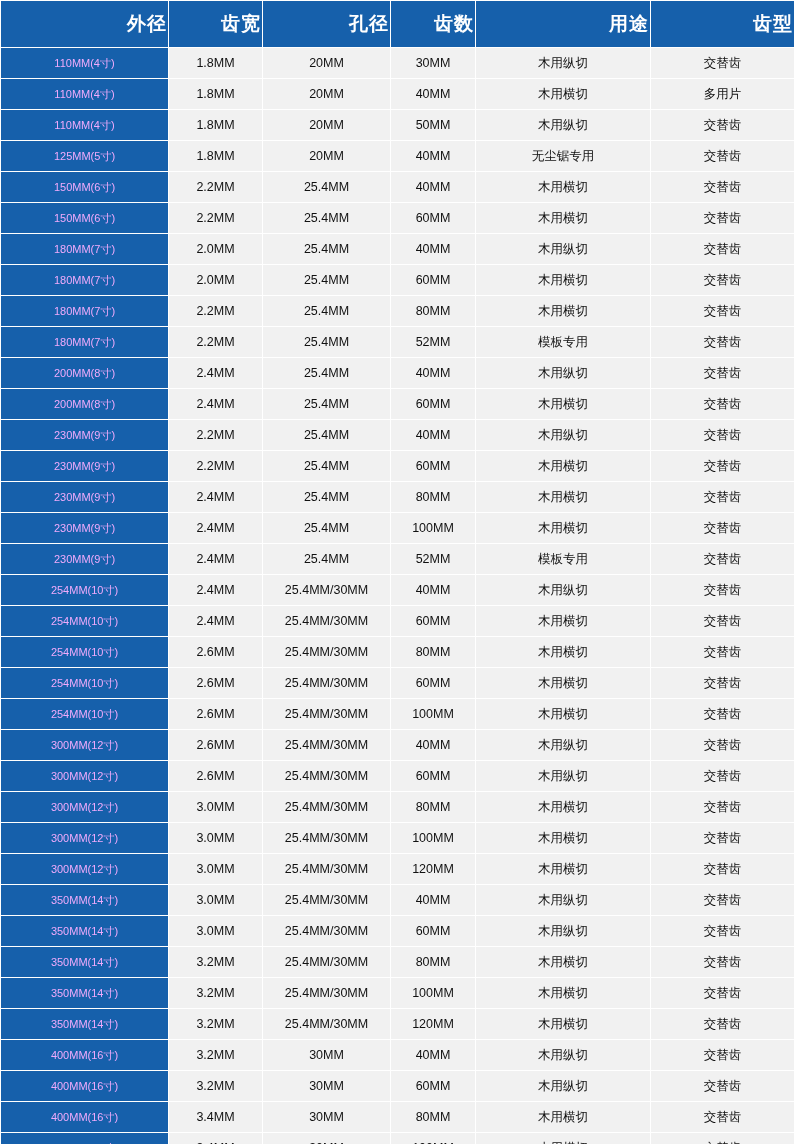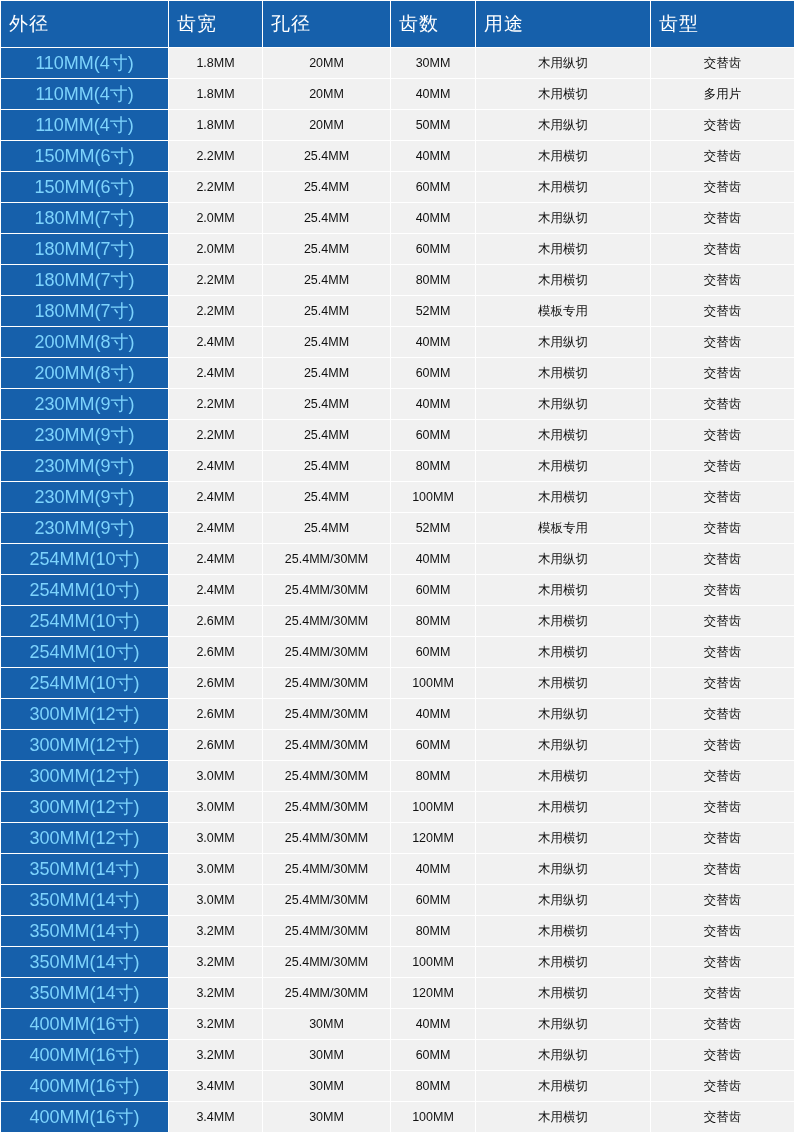--- a/index.html
+++ b/index.html
@@ -27,41 +27,41 @@
   table.spec col.c1 { width: 94px; }
   table.spec col.c2 { width: 128px; }
   table.spec col.c3 { width: 85px; }
   table.spec col.c4 { width: 175px; }
   table.spec col.c5 { width: 144px; }
 
   table.spec thead th {
     background: #1660ab;
     color: #ffffff;
     font-size: 19px;
-    font-weight: normal;
+    font-weight: bold;
     height: 44px;
-    text-align: left;
+    text-align: right;
     border: 1px solid #ffffff;
     letter-spacing: 1px;
     padding-left: 8px;
   }
   table.spec tbody td {
     height: 28px;
     font-size: 12.5px;
     text-align: center;
     border: 1px solid #ffffff;
     color: #111111;
     background: #f1f1f1;
     white-space: nowrap;
     overflow: hidden;
   }
   table.spec tbody td.first {
     background: #1660ab;
-    color: #7dd3fc;
-    font-size: 18px;
+    color: #f0abfc;
+    font-size: 11px;
   }
   
   tr.hl td {
     color: #1660ab;
   }
   tr.hl td.first {
     color: #ffffff;
   }
 </style>
 </head>
@@ -106,20 +106,28 @@
           <td>多用片</td>
         </tr>
         <tr class="hl">
           <td class="first">110MM(4寸)</td>
           <td>1.8MM</td>
           <td>20MM</td>
           <td>50MM</td>
           <td>木用纵切</td>
           <td>交替齿</td>
         </tr>
+        <tr class="hl">
+          <td class="first">125MM(5寸)</td>
+          <td>1.8MM</td>
+          <td>20MM</td>
+          <td>40MM</td>
+          <td>无尘锯专用</td>
+          <td>交替齿</td>
+        </tr>
         <tr>
           <td class="first">150MM(6寸)</td>
           <td>2.2MM</td>
           <td>25.4MM</td>
           <td>40MM</td>
           <td>木用横切</td>
           <td>交替齿</td>
         </tr>
         <tr>
           <td class="first">150MM(6寸)</td>

